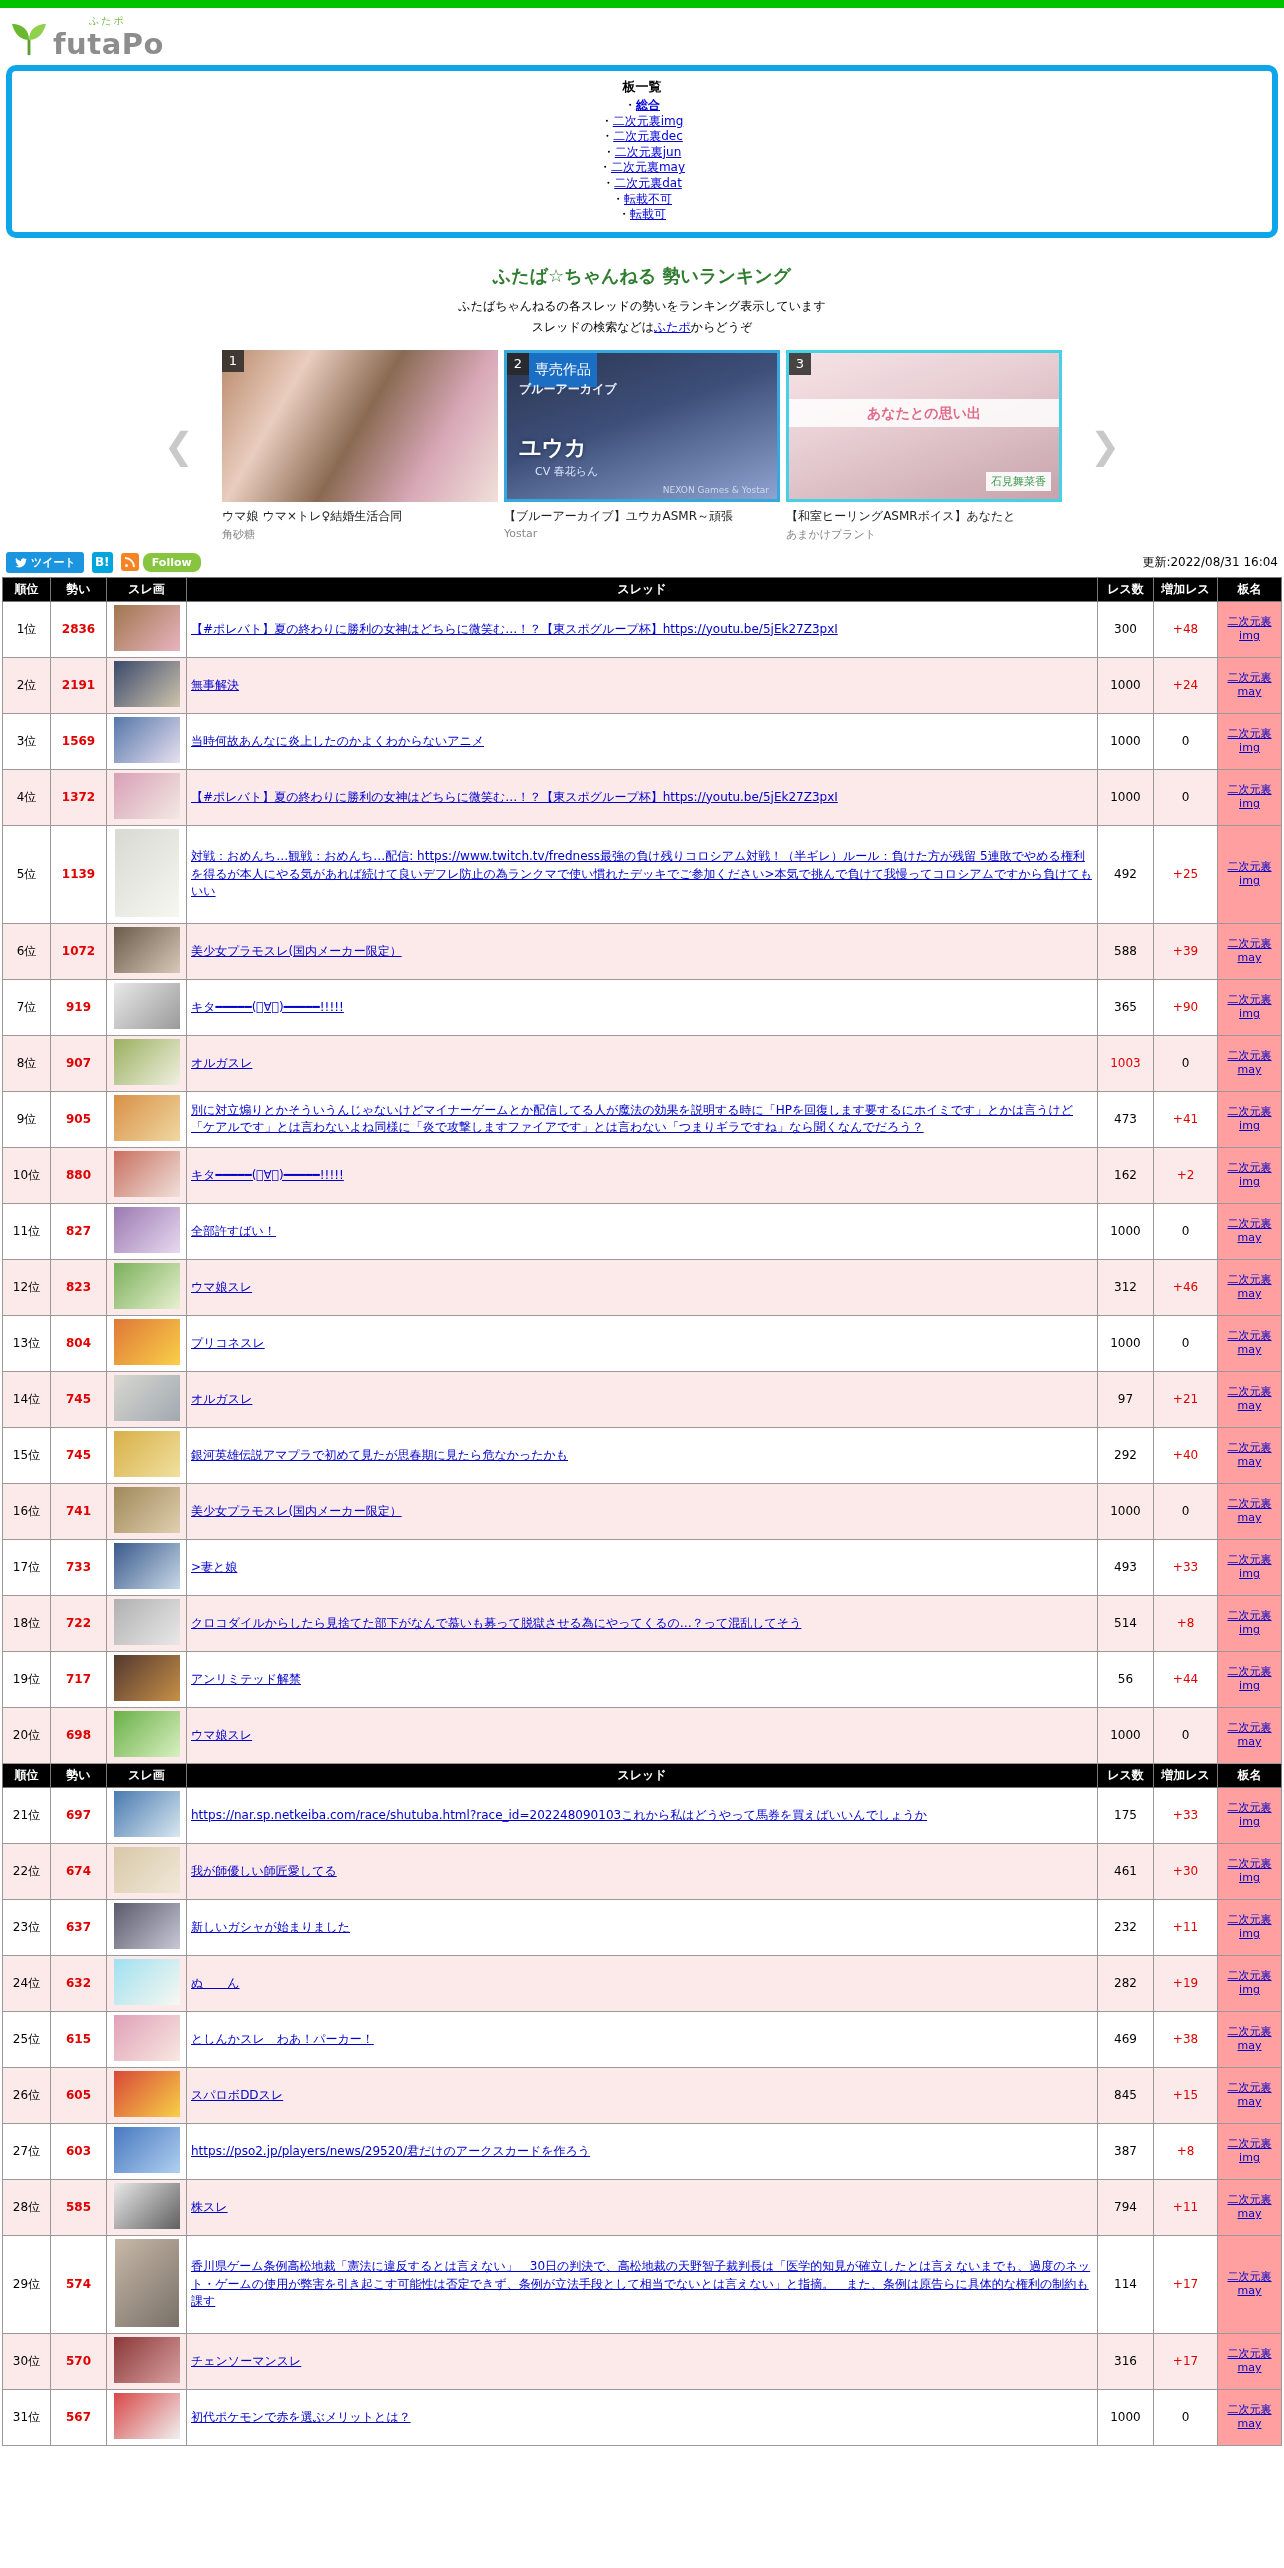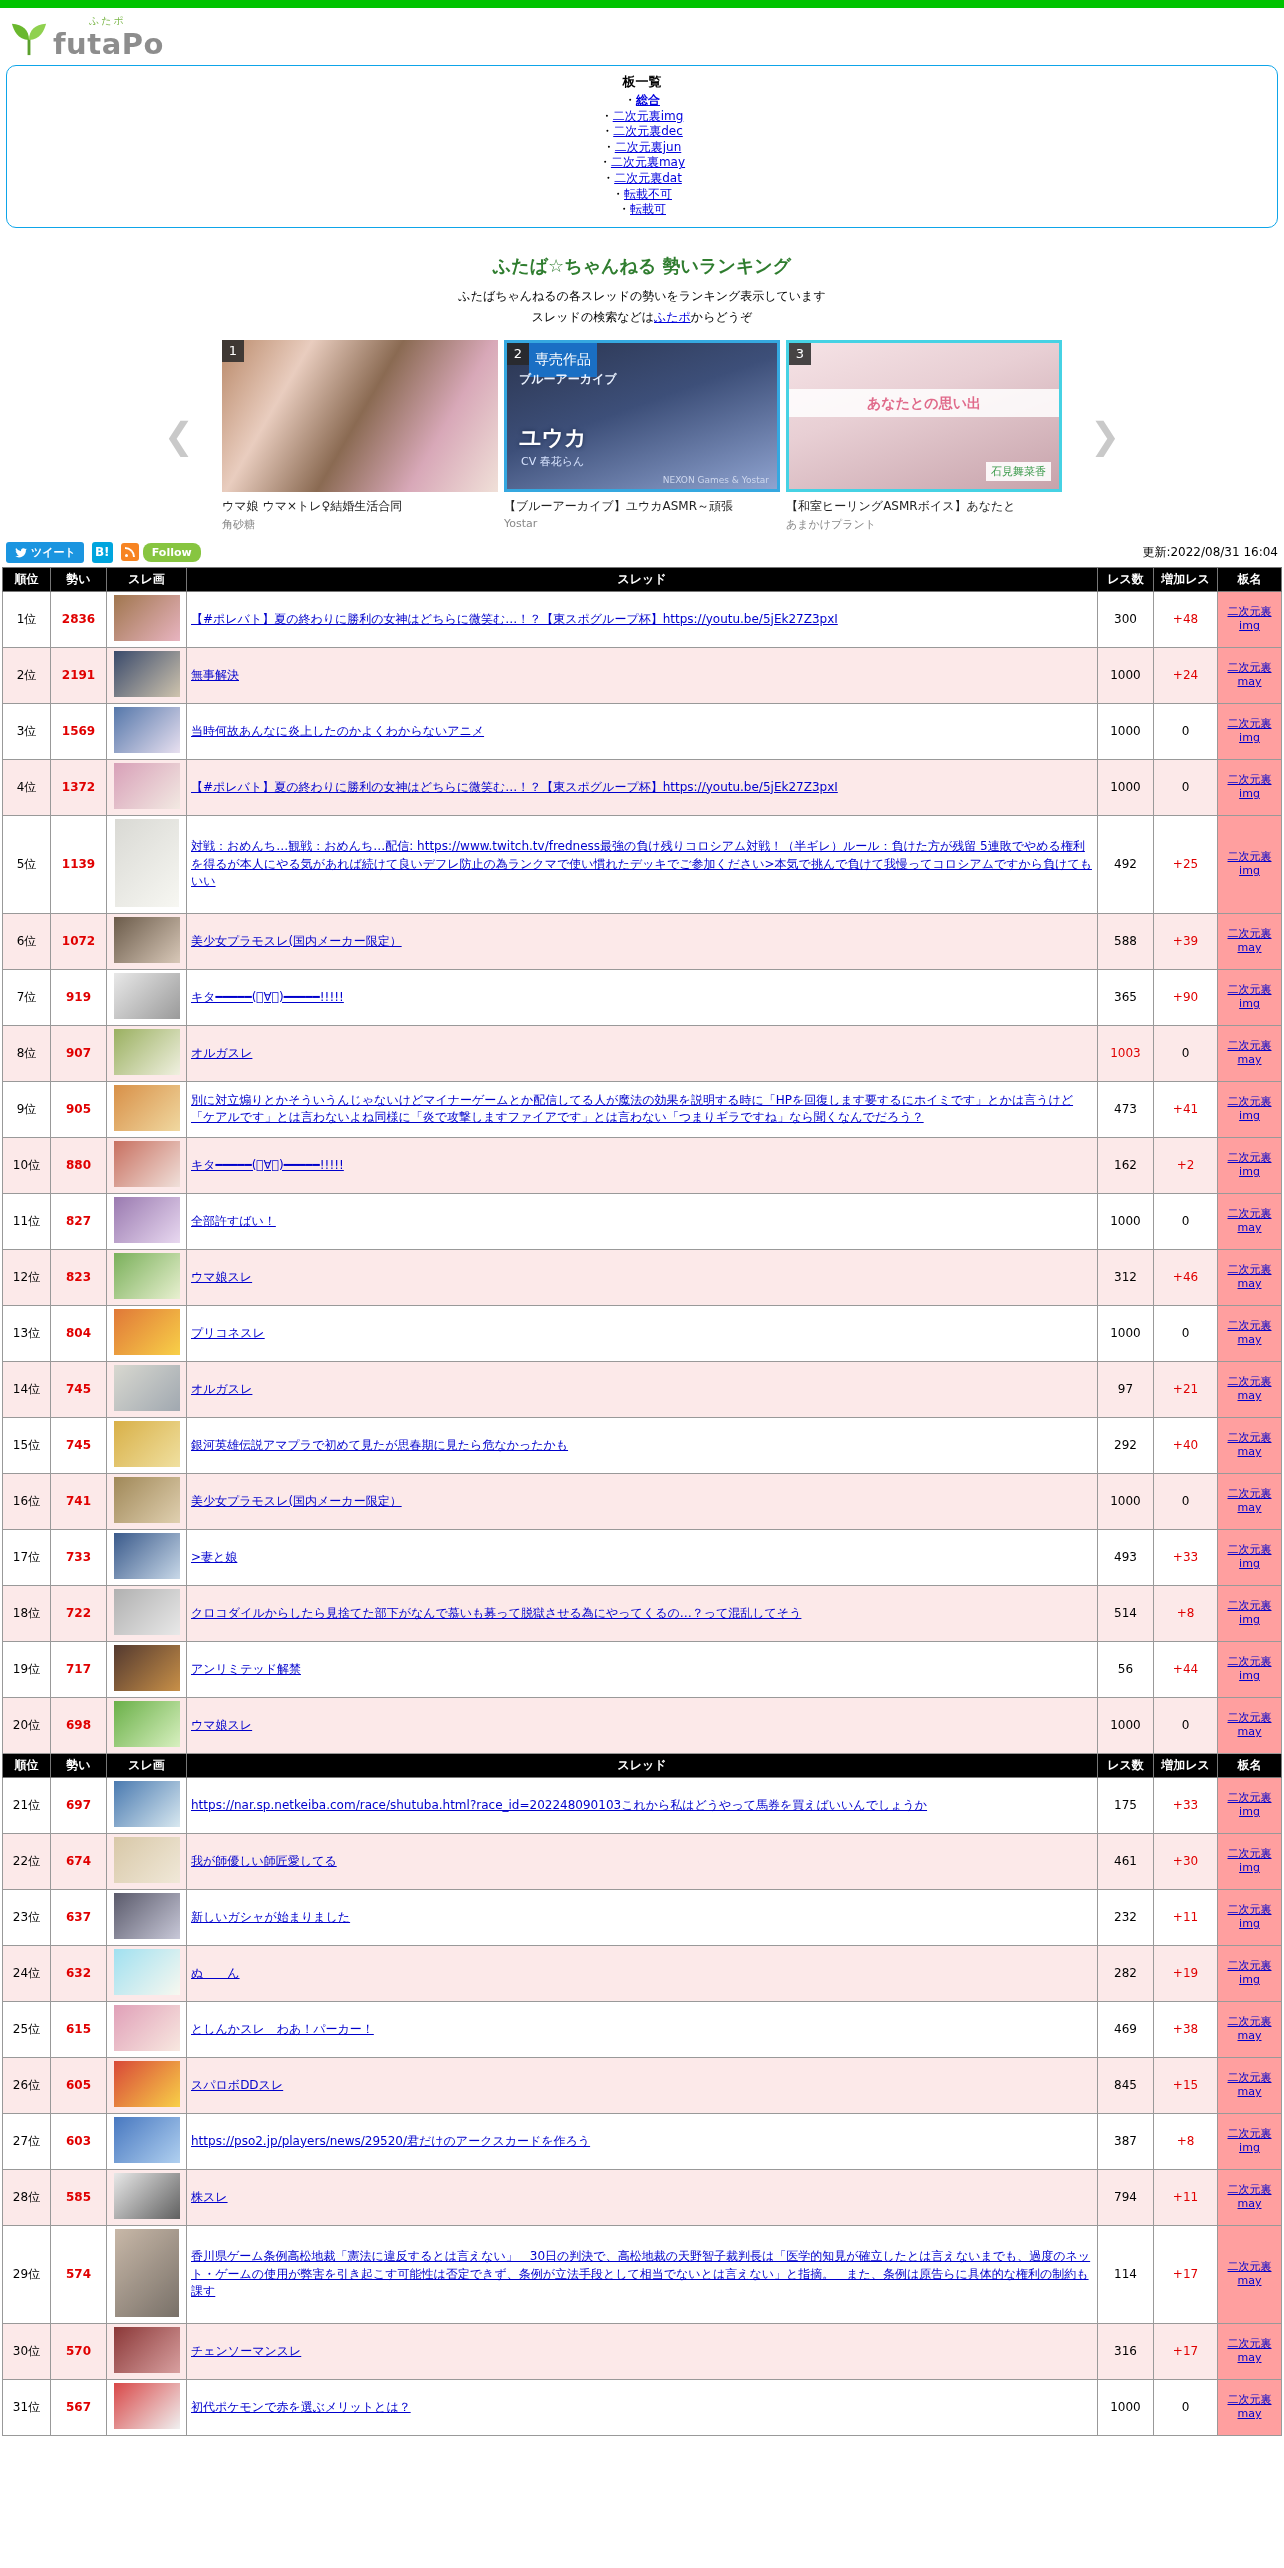--- a/index.html
+++ b/index.html
@@ -7,21 +7,21 @@
   body { width:1284px; font-family:"DejaVu Sans","Liberation Sans",sans-serif; color:#000; }
 
   .topbar { height:8px; background:#00c300; }
 
   .logo-row { padding:6px 10px 2px; }
   .logo { display:inline-flex; align-items:flex-end; gap:5px; text-decoration:none; cursor:pointer; }
   .logo-text-wrap { position:relative; padding-top:13px; }
   .logo-ruby { position:absolute; top:0; left:36px; font-size:10px; color:#7ab648; letter-spacing:2px; }
   .logo-text { font-size:29px; color:#8d8d8d; font-weight:bold; letter-spacing:.5px; }
 
-  .board-box { margin:2px 6px 0; border:1px solid #0ea5e9; border-radius:10px; padding:7px 6px 9px; text-align:center; }
+  .board-box { margin:2px 6px 0; border:6px solid #0ea5e9; border-radius:10px; padding:7px 6px 9px; text-align:center; }
   .board-title { font-size:13px; font-weight:bold; }
   .board-box ul { list-style:none; margin:2px 0 0; padding:0; }
   .board-box li { font-size:12px; line-height:1.3; }
   .board-box li.first a { font-weight:bold; }
   .board-box a { color:#0000dd; text-decoration:underline; cursor:pointer; }
 
   .page-title { text-align:center; color:#2f7d2f; font-size:18px; font-weight:bold; margin:26px 0 10px; }
   .page-sub { text-align:center; font-size:12px; margin:4px 0; }
   .page-sub a { color:#0000dd; text-decoration:underline; cursor:pointer; }
 
@@ -30,21 +30,21 @@
   .slides { display:flex; gap:6px; }
   .slide { margin:0; width:276px; }
   .thumb { position:relative; height:152px; overflow:hidden; }
   .thumb1 { background:linear-gradient(120deg,#b98969 0%,#e9cdbf 25%,#8a6a52 50%,#d8a8b8 75%,#f0e0d8 100%); }
   .thumb2 { background:linear-gradient(160deg,#2b3550 0%,#3d4f79 45%,#8fa3d0 100%); border:3px solid #35a8e0; }
   .thumb3 { background:linear-gradient(160deg,#f6e3e6 0%,#e8cfd4 40%,#c7a3ab 100%); border:3px solid #46d2e4; }
   .badge { position:absolute; top:0; left:0; width:22px; height:22px; background:rgba(40,40,40,.85); color:#fff; font-size:13px; display:flex; align-items:center; justify-content:center; z-index:2; }
   .presale { position:absolute; top:0; left:22px; background:#1a6fc4; color:#fff; font-size:14px; padding:8px 6px; }
   .ba-logo { position:absolute; top:28px; left:12px; color:#eaf2ff; font-size:12px; font-weight:bold; }
   .ba-name { position:absolute; bottom:36px; left:12px; color:#fff; font-size:22px; font-weight:bold; text-shadow:0 0 4px #1a2a4a;font-family:Liberation Serif, serif; }
-  .ba-cv { position:absolute; bottom:20px; left:14px; color:#d8e4ff; font-size:11px; }
+  .ba-cv { position:absolute; bottom:20px; left:28px; color:#d8e4ff; font-size:11px; }
   .ba-footer { position:absolute; bottom:4px; right:8px; color:#cfd8ee; font-size:9px; }
   .wa-band { position:absolute; top:46px; left:0; right:0; background:rgba(255,255,255,.85); padding:4px 16px; text-align:center; }
   .wa-title { color:#e06a8a; font-size:14px; font-weight:bold; }
   .wa-artist { position:absolute; bottom:8px; right:8px; background:rgba(255,255,255,.9); color:#3a9a4a; font-size:11px; padding:2px 5px; }
   .cap-title { font-size:12px; color:#222; margin-top:6px; white-space:nowrap; overflow:hidden; }
   .cap-author { font-size:11px; color:#888; margin-top:2px; }
 
   .toolbar { display:flex; align-items:center; gap:8px; margin:10px 6px 4px; }
   .tweet-btn { display:inline-flex; align-items:center; gap:4px; background:#1b95e0; color:#fff; font-size:11px; font-weight:bold; padding:3px 8px; border-radius:3px; cursor:pointer; text-decoration:none; }
   .hatena-btn { display:inline-flex; width:21px; height:21px; background:#00a5de; color:#fff; font-weight:bold; font-size:12px; align-items:center; justify-content:center; border-radius:3px; cursor:pointer; text-decoration:none; }

